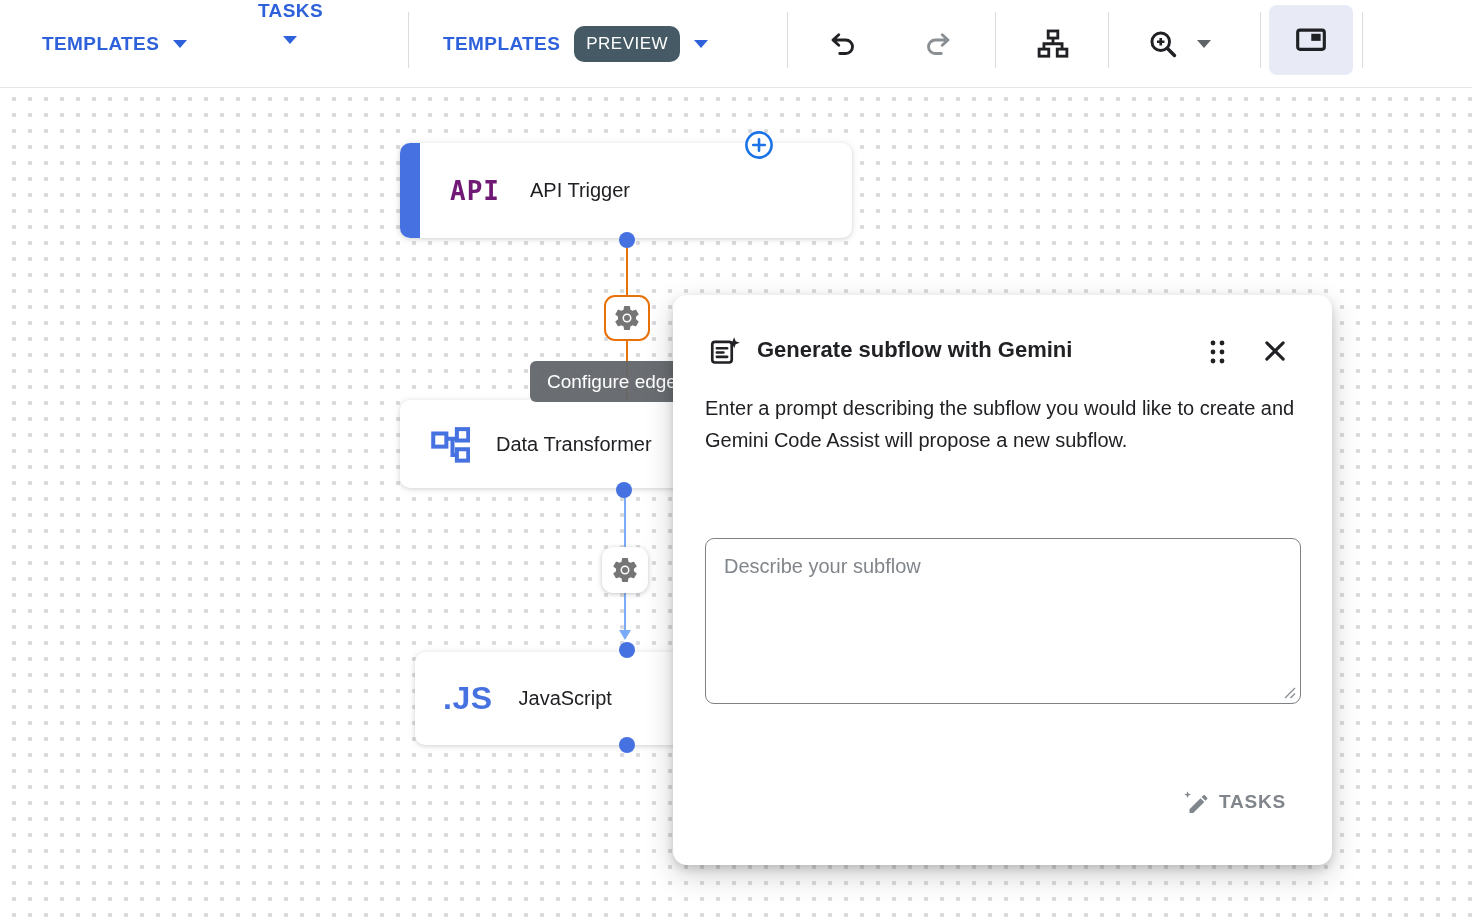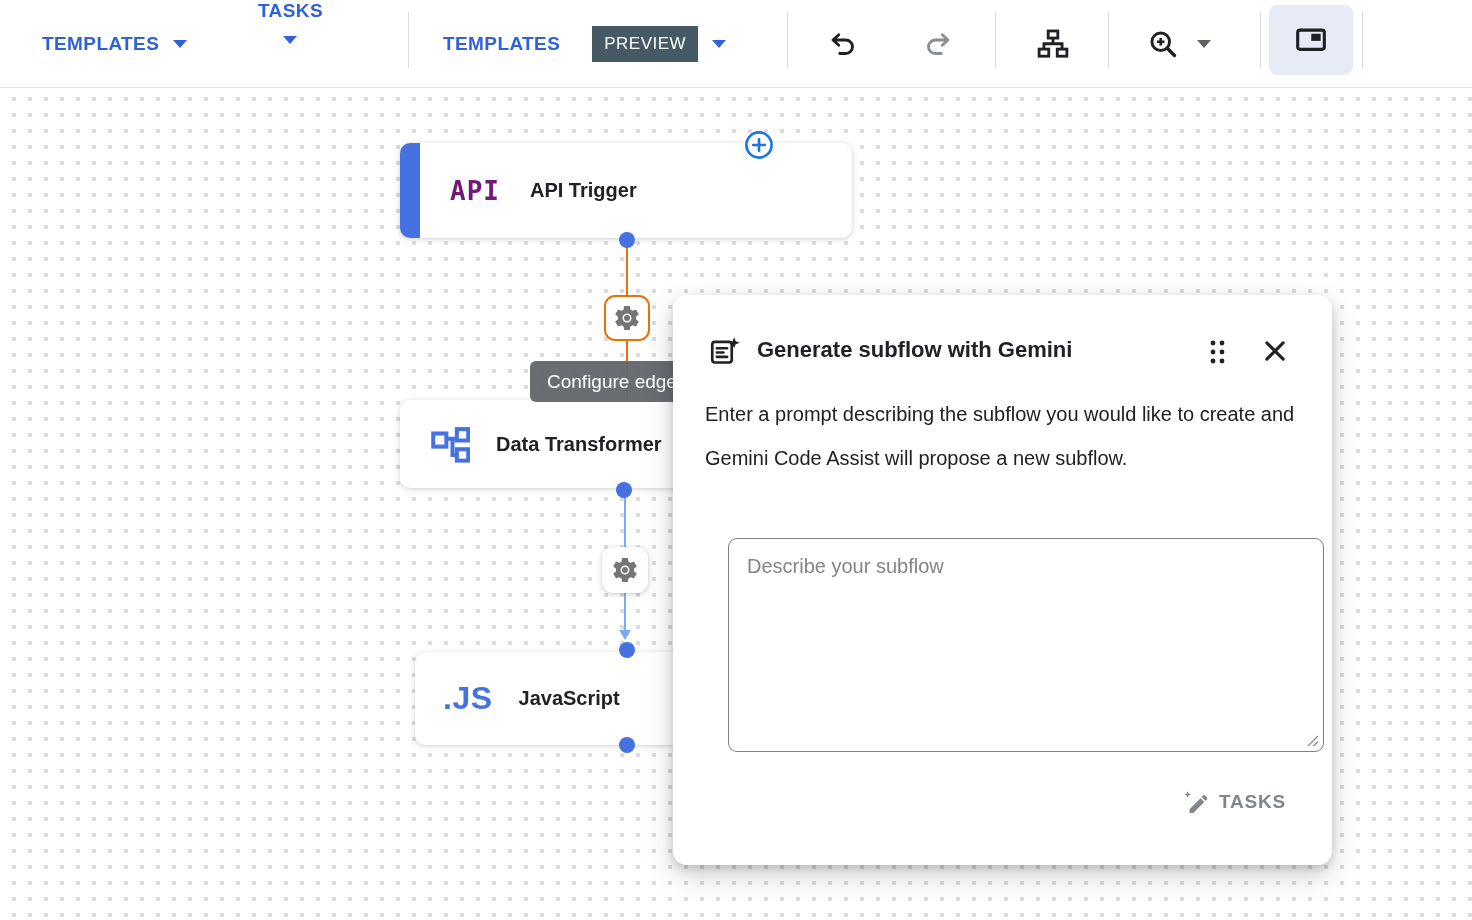--- a/index.html
+++ b/index.html
@@ -6,35 +6,35 @@
   html,body { width:1472px; height:920px; overflow:hidden; }
   body { font-family:"Liberation Sans", sans-serif; background:#fff; position:relative; color:#202124; }
 
   
   .toolbar { position:absolute; left:0; top:0; width:1472px; height:88px; background:#fff; border-bottom:1px solid #e4e5e8; z-index:20; }
   .tb-item { position:absolute; top:0; height:88px; display:inline-flex; align-items:center; gap:14px; cursor:pointer; }
   .tb-label { color:#2f62da; font-size:19px; font-weight:700; letter-spacing:.4px; }
   .caret-blue { width:0; height:0; border-left:7px solid transparent; border-right:7px solid transparent; border-top:8px solid #2f62da; }
   .caret-gray { width:0; height:0; border-left:7px solid transparent; border-right:7px solid transparent; border-top:8px solid #5f6368; }
   .tb-divider { position:absolute; top:12px; width:1px; height:56px; background:#dadce0; }
-  .badge-preview { background:#455a64; color:#fff; font-size:17px; letter-spacing:.5px; padding:8px 12px; border-radius:0; font-weight:400;margin-left:18px; }
+  .badge-preview { background:#455a64; color:#fff; font-size:17px; letter-spacing:.5px; padding:8px 12px; border-radius:10px; font-weight:400; }
   .icon-btn { position:absolute; top:20px; width:48px; height:48px; display:flex; align-items:center; justify-content:center; cursor:pointer; border-radius:6px; }
   .pip-btn { position:absolute; left:1269px; top:5px; width:84px; height:70px; background:#e8eaf6; border-radius:8px; display:flex; align-items:center; justify-content:center; cursor:pointer; }
 
   
   .canvas { position:absolute; left:0; top:89px; width:1472px; height:831px; background:#fff;
     background-image:radial-gradient(circle, #d9dade 2px, transparent 2.4px);
     background-size:16px 16px; background-position:6px 2px; }
 
   
   .node { position:absolute; background:#fff; border-radius:10px; box-shadow:0 1px 4px rgba(60,64,67,.18), 0 1px 10px rgba(60,64,67,.08); display:flex; align-items:center; z-index:3; cursor:pointer; }
   .node-api { left:400px; top:143px; width:452px; height:95px; padding-left:50px; gap:30px; }
   .node-bar { position:absolute; left:0; top:0; width:20px; height:100%; background:#4671e0; border-radius:10px 0 0 10px; }
   .node-icon-text { color:#701a75; font-family:"DejaVu Sans Mono", monospace; font-weight:700; font-size:26px; letter-spacing:1px; }
-  .node-title { font-size:20px; font-weight:700; color:#202124; white-space:nowrap; }
+  .node-title { font-size:20px; font-weight:400; color:#202124; white-space:nowrap; }
   .node-dt { left:400px; top:400px; width:452px; height:88px; padding-left:28px; gap:26px; }
   .node-js { left:400px; top:652px; width:452px; height:93px; padding-left:28px; gap:26px;margin-left:15px; }
   .js-glyph { color:#4671e0; font-size:32px; font-weight:700; letter-spacing:.5px; }
 
   
   .edge-seg { position:absolute; width:2px; z-index:2; }
   .orange { background:#e8710a; }
   .blue { background:#7baaf7; }
   .edge-dot { position:absolute; width:16px; height:16px; border-radius:50%; background:#4671e0; z-index:4; }
   .gear-box { position:absolute; width:46px; height:46px; background:#fff; border-radius:11px; display:flex; align-items:center; justify-content:center; z-index:4; cursor:pointer; }
@@ -45,22 +45,22 @@
 
   
   .edge-tooltip { position:absolute; left:530px; top:361px; height:41px; padding:0 17px; background:rgba(98,102,106,.95); border-radius:6px; color:#fff; font-size:19px; display:flex; align-items:center; z-index:6; }
 
   
   .dialog { position:absolute; left:673px; top:295px; width:659px; height:570px; background:#fff; border-radius:14px; box-shadow:0 4px 10px rgba(0,0,0,.15), 0 10px 30px rgba(0,0,0,.18); z-index:10; }
   .dlg-icon { position:absolute; left:35px; top:40px; }
   .dlg-title { position:absolute; left:84px; top:42px; font-size:22px; font-weight:700; color:#202124; }
   .dlg-drag { position:absolute; left:534px; top:41px; cursor:grab; }
   .dlg-close { position:absolute; left:586px; top:40px; width:32px; height:32px; display:flex; align-items:center; justify-content:center; cursor:pointer; }
-  .dlg-desc { position:absolute; left:32px; top:97px; width:596px; font-size:20px; line-height:44px; color:#202124; }
-  .ta-wrap { position:absolute; left:32px; top:243px; width:596px; height:214px;margin-left:23px; }
+  .dlg-desc { position:absolute; left:32px; top:97px; width:596px; font-size:20px; line-height:32px; color:#202124; }
+  .ta-wrap { position:absolute; left:32px; top:243px; width:596px; height:166px; }
   .dlg-textarea { width:100%; height:100%; border:1px solid #7d8287; border-radius:9px; padding:16px 18px; font-family:"Liberation Sans", sans-serif; font-size:20px; color:#202124; resize:none; outline:none; background:#fff; }
   .dlg-textarea::placeholder { color:#80868b; }
   .resize-grip { position:absolute; right:5px; bottom:5px; pointer-events:none; }
   .create-btn { position:absolute; right:42px; top:488px; display:flex; align-items:center; gap:10px; cursor:pointer; padding:6px 4px; }
   .create-label { color:#80868b; font-size:19px; font-weight:700; letter-spacing:.8px; }
 
   svg { display:block; }
 </style>
 </head>
 <body>

